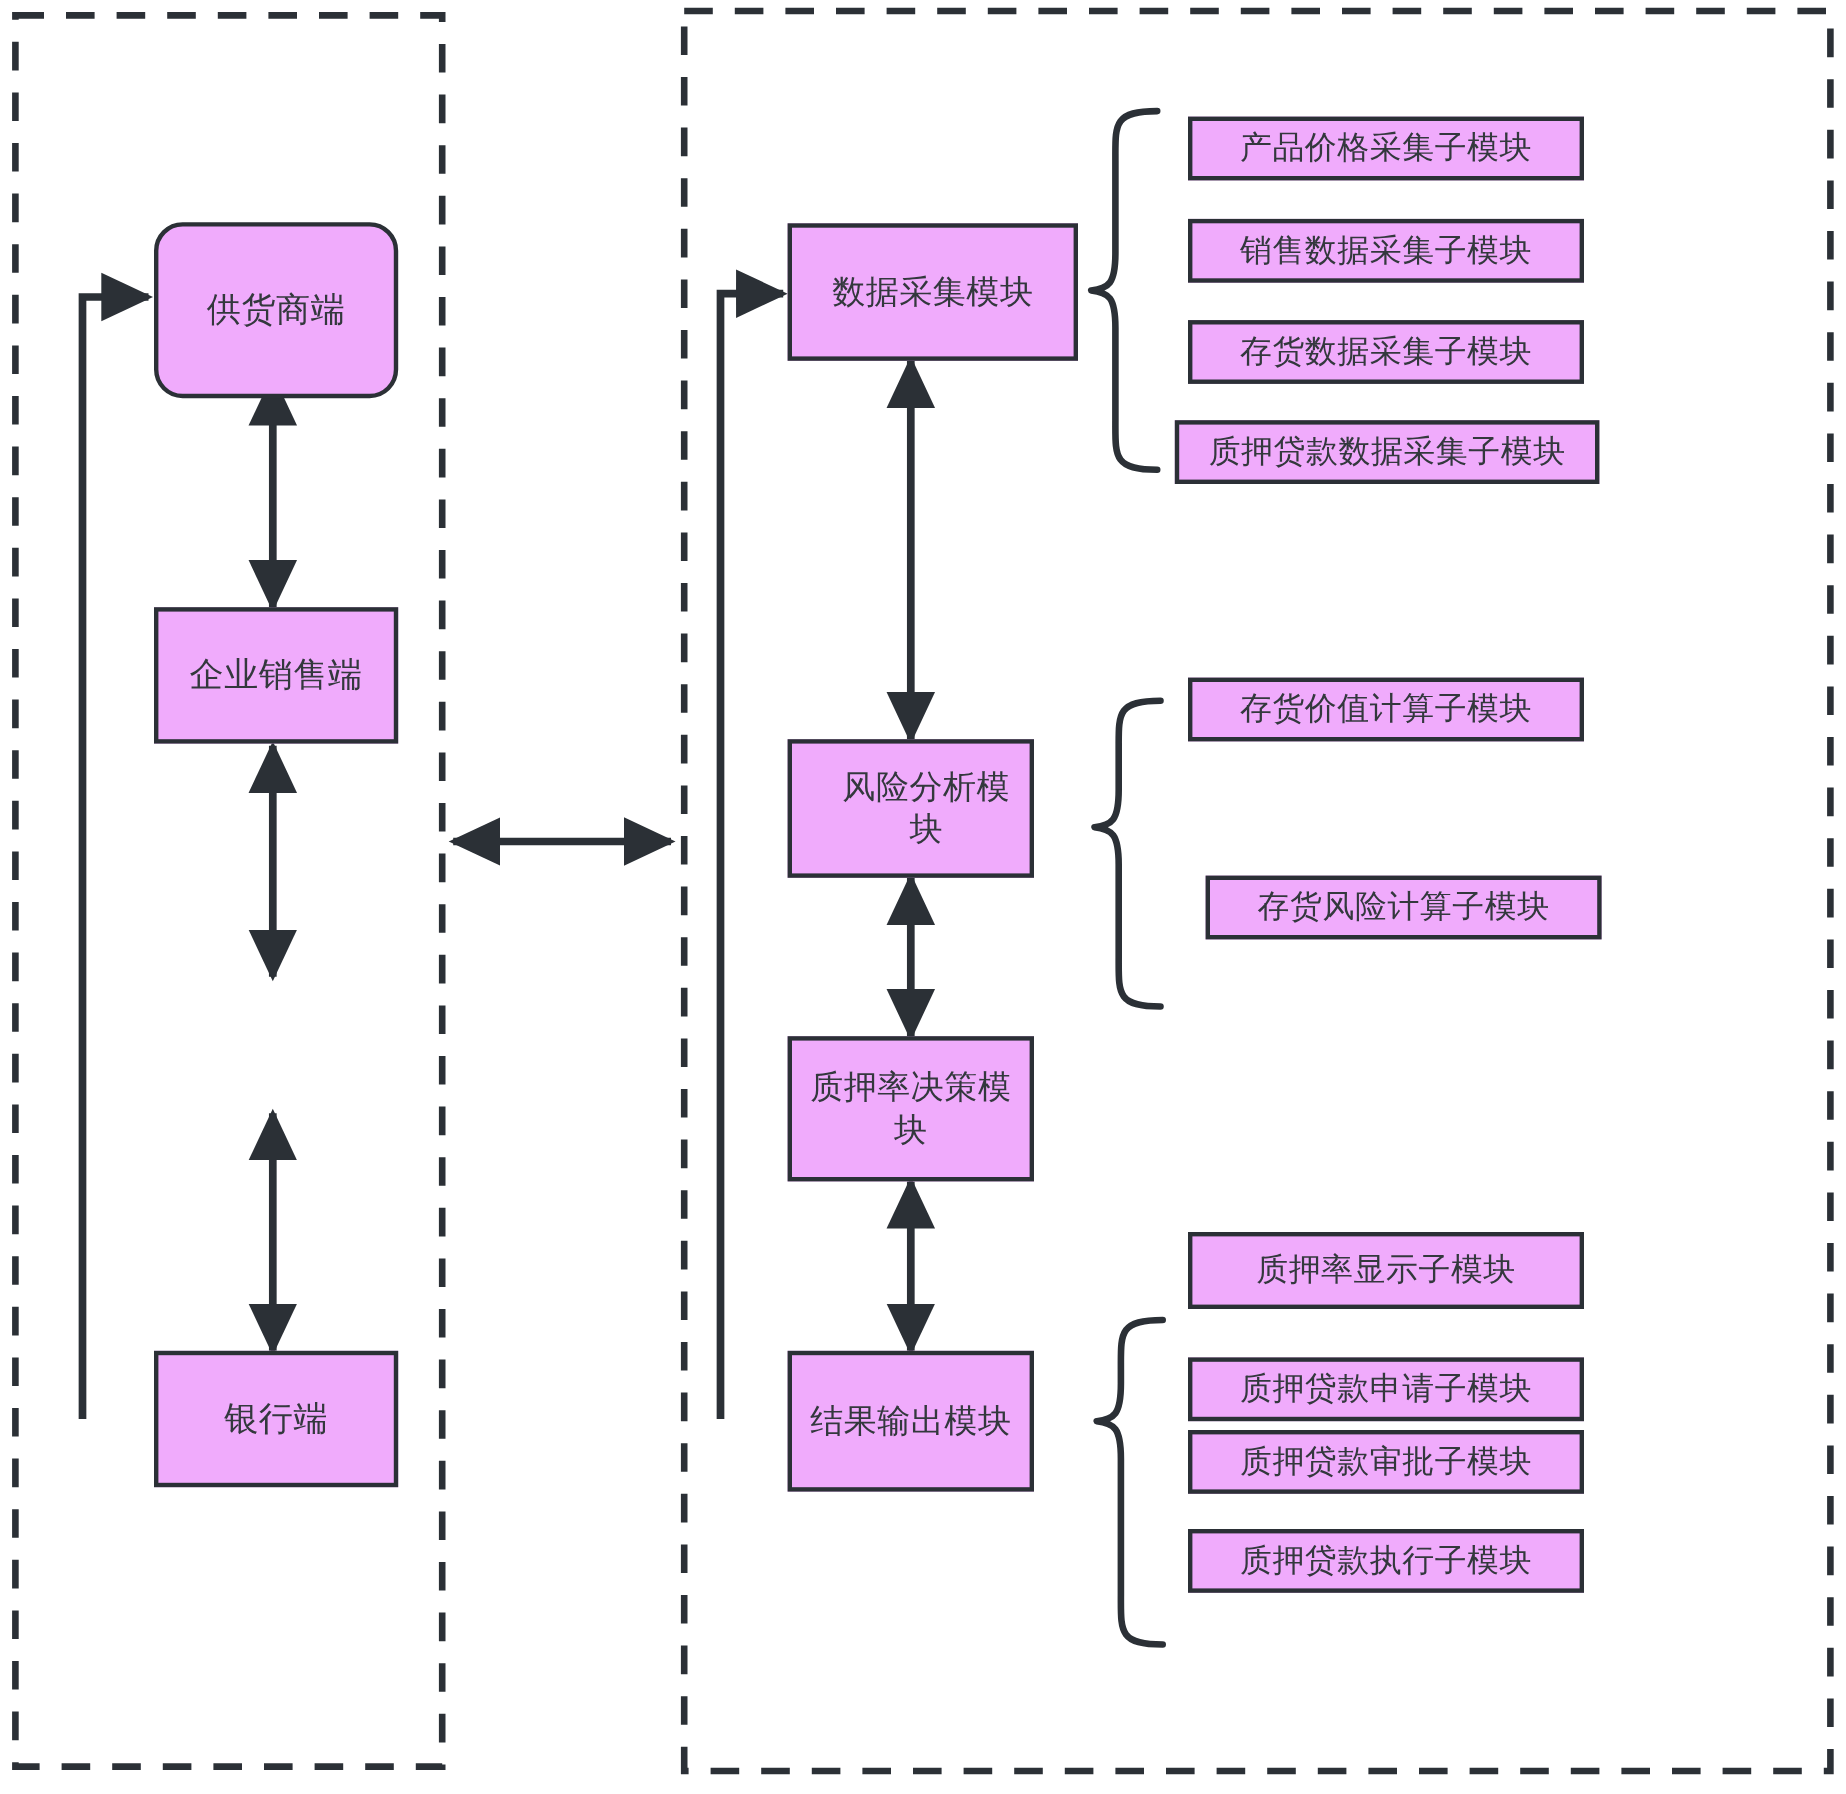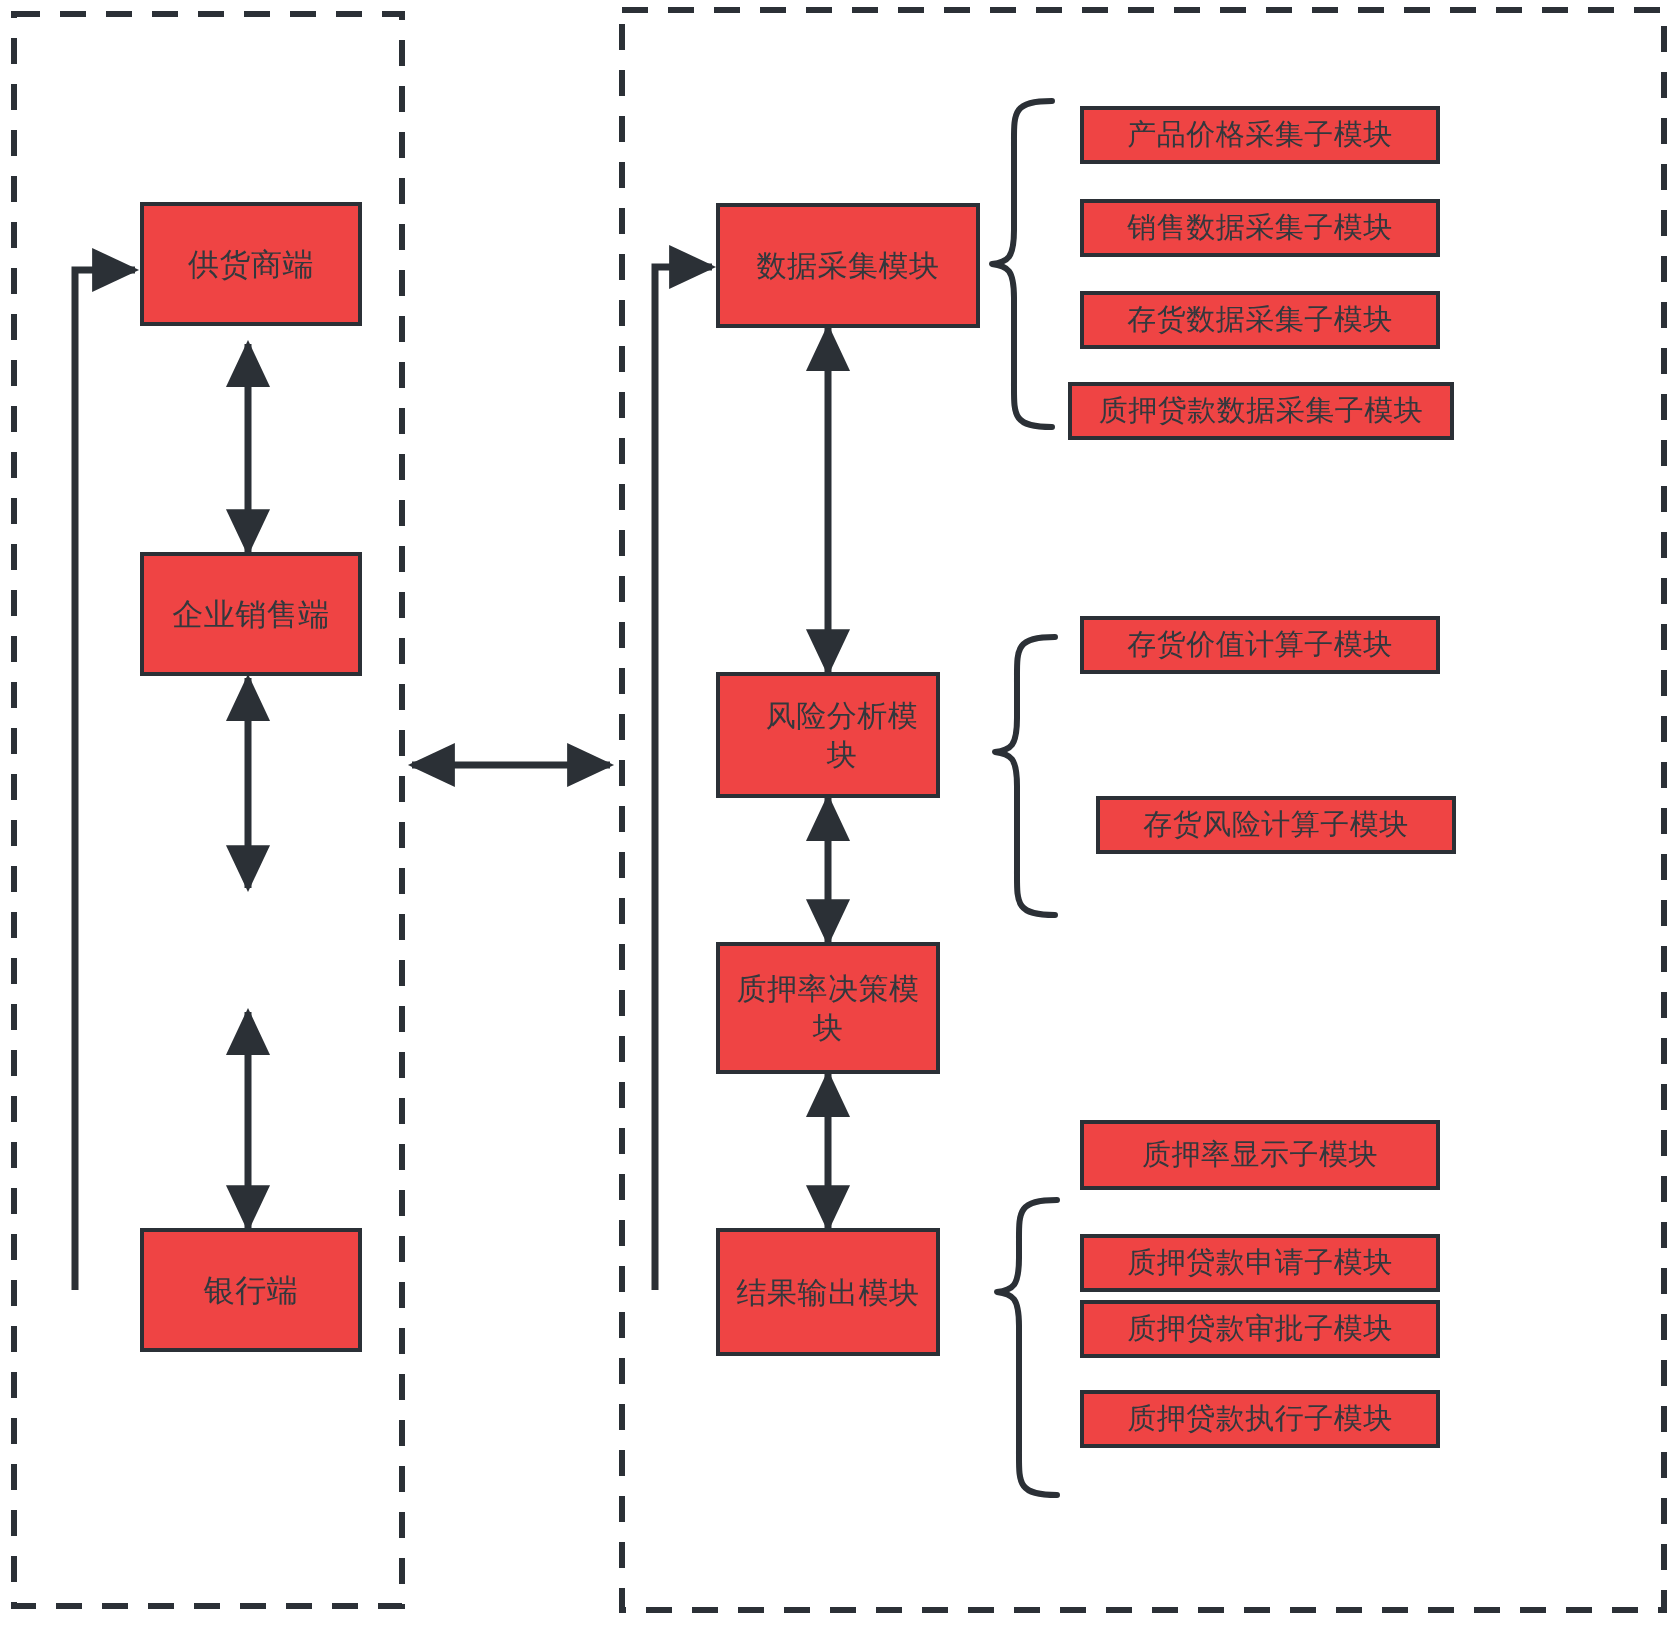--- a/index.html
+++ b/index.html
@@ -20,21 +20,21 @@
   #svg-layer {
     position: absolute;
     left: 0; top: 0;
     width: 1678px;
     height: 1631px;
   }
   .node {
     position: absolute;
     box-sizing: border-box;
     border: 4px solid #2b3036;
-    background: #ef4444;
+    background: #f0abfc;
     display: flex;
     align-items: center;
     justify-content: center;
     text-align: center;
     color: #33383d;
     line-height: 1.30;
     letter-spacing: 0.5px;
     font-weight: 400;
     z-index: 3;
   }
@@ -106,21 +106,21 @@
 
     <path d="M 1057 1200
              C 1017 1200 1019 1212 1019 1245
              L 1019 1258
              C 1019 1286 1013 1290 997 1292
              C 1013 1294 1019 1298 1019 1326
              L 1019 1450
              C 1019 1483 1017 1495 1057 1495" fill="none" stroke="#2b3036" stroke-width="6" stroke-linecap="round" stroke-linejoin="round"></path>
   </svg>
 
-  <div class="node party" style="left:140px; top:202px; width:222px; height:124px;">
+  <div class="node party" style="left:140px; top:202px; width:222px; height:160px;border-radius:26px;">
     <span class="label">供货商端</span>
   </div>
 
   <div class="node party" style="left:140px; top:552px; width:222px; height:124px;">
     <span class="label">企业销售端</span>
   </div>
 
 
   <div class="node party" style="left:140px; top:1228px; width:222px; height:124px;">
     <span class="label">银行端</span>

